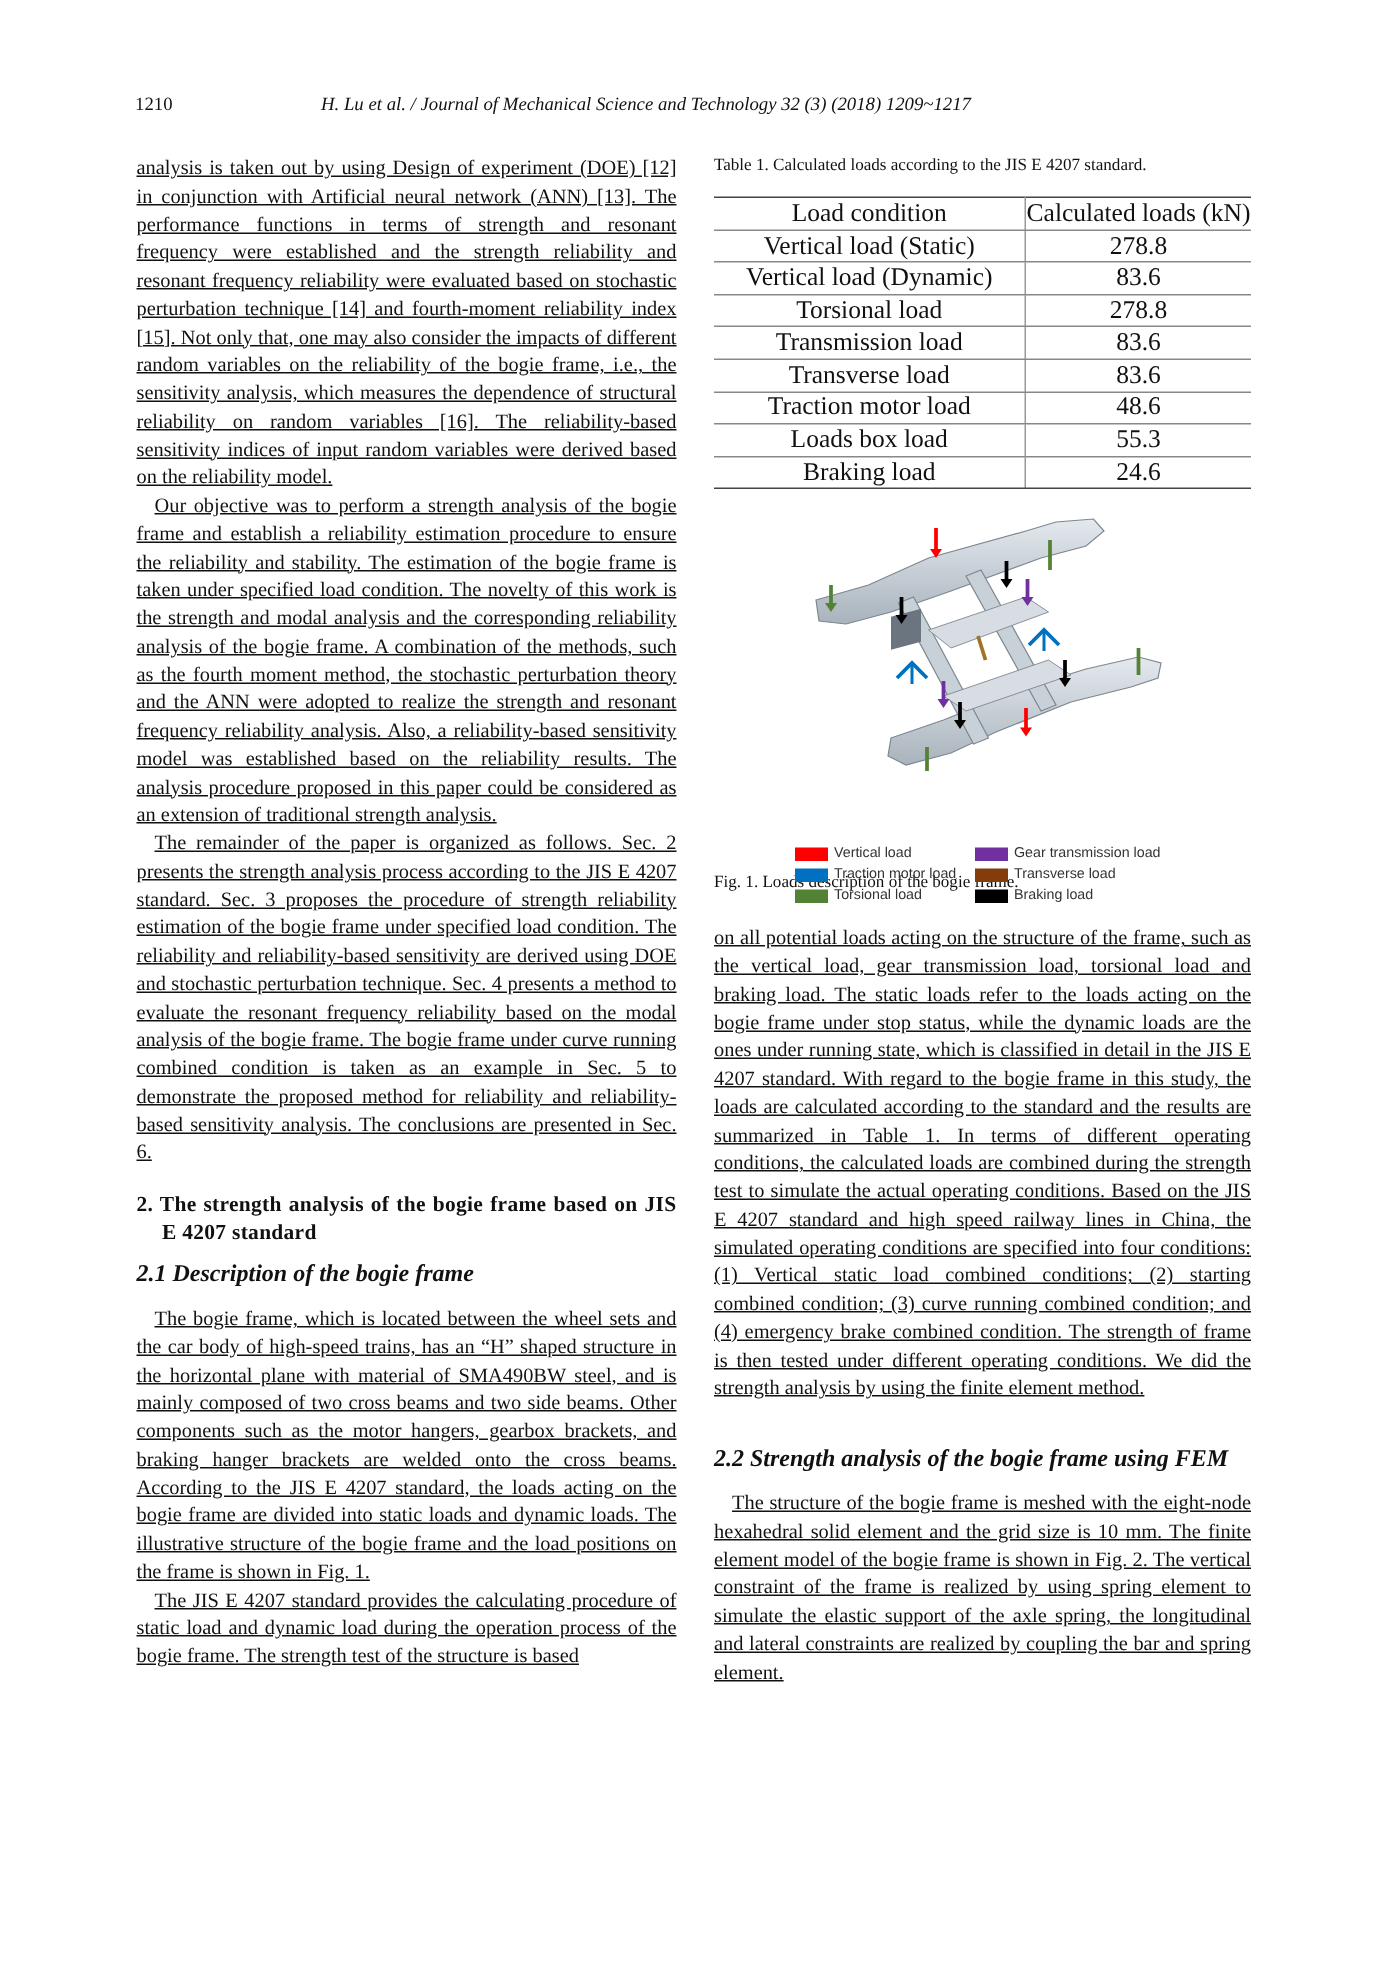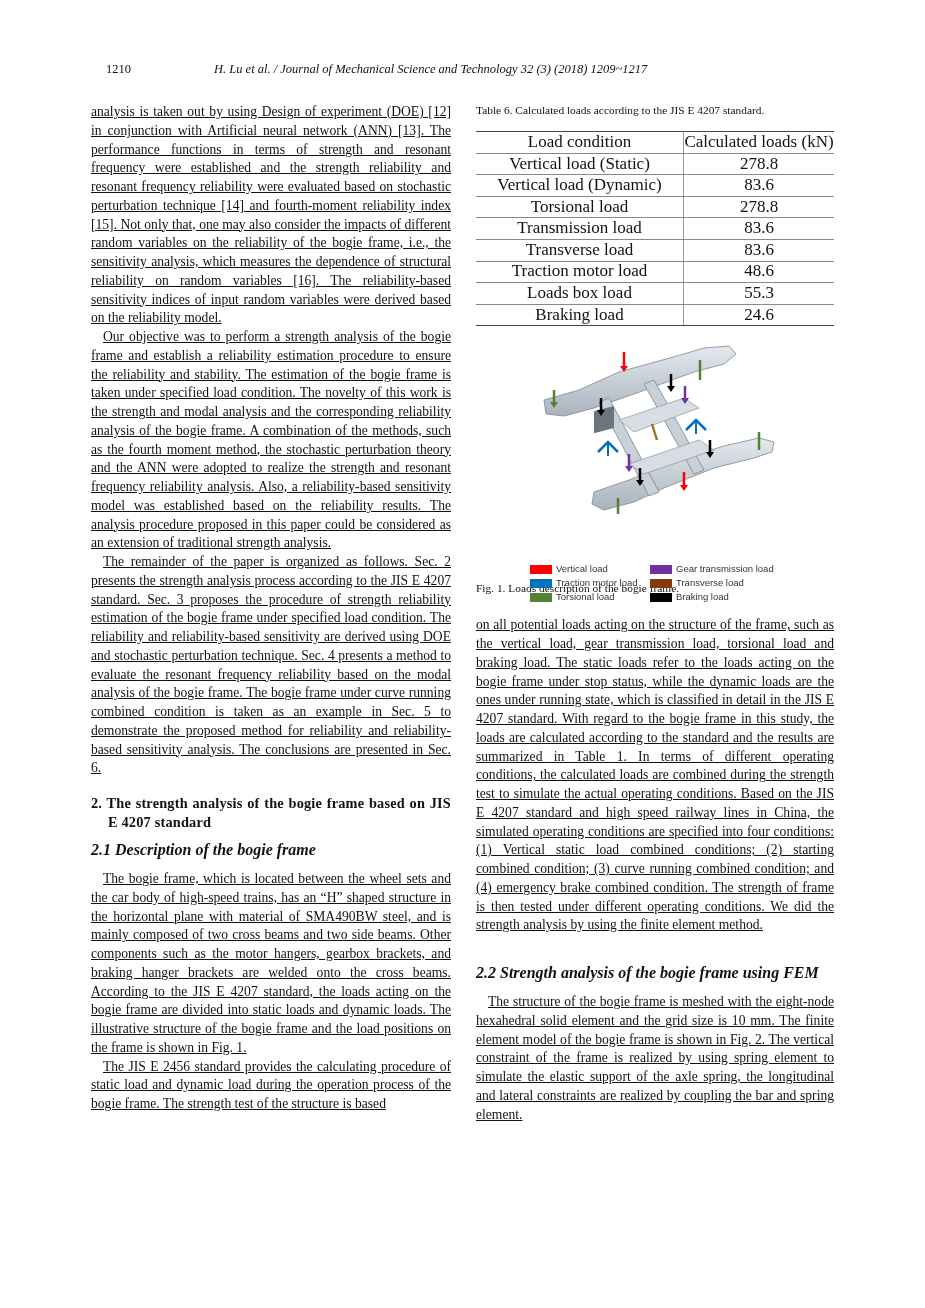--- a/index.html
+++ b/index.html
@@ -1,20 +1,20 @@
 <!DOCTYPE html>
 <html><head>
 <meta charset="utf-8">
 <style>
   html, body { margin: 0; padding: 0; background: #ffffff; }
   body { width: 925px; height: 1308px; position: relative; overflow: hidden;
          font-family: "Liberation Serif", serif; color: #111; }
   .runhead { position: absolute; top: 62px; left: 90px; width: 745px; height: 20px;
              font-size: 12.5px; }
-  .runhead .pno { position: absolute; left: 16px; top: 0; text-align: right; }
+  .runhead .pno { position: absolute; left: 0; top: 0; text-align: right; }
   .runhead .jr { position: absolute; left: 124px; top: 0; font-style: italic; }
 
   .col { position: absolute; top: 103px; width: 360px; font-size: 13.6px; line-height: 18.75px;
          text-align: justify; }
   .col.left { left: 91px; }
   .col.right { left: 476px; width: 358px; }
   .col p { margin: 0; text-indent: 12px; text-align: justify; text-decoration: underline; }
   .col p.noind { text-indent: 0; }
 
   h2.sec { font-size: 14.3px; font-weight: bold; margin: 0; line-height: 19px;
@@ -47,25 +47,25 @@
 <div class="col left">
   <p class="noind">analysis is taken out by using Design of experiment (DOE) [12] in conjunction with Artificial neural network (ANN) [13]. The performance functions in terms of strength and resonant frequency were established and the strength reliability and resonant frequency reliability were evaluated based on stochastic perturbation technique [14] and fourth-moment reliability index [15]. Not only that, one may also consider the impacts of different random variables on the reliability of the bogie frame, i.e., the sensitivity analysis, which measures the dependence of structural reliability on random variables [16]. The reliability-based sensitivity indices of input random variables were derived based on the reliability model.</p>
   <p>Our objective was to perform a strength analysis of the bogie frame and establish a reliability estimation procedure to ensure the reliability and stability. The estimation of the bogie frame is taken under specified load condition. The novelty of this work is the strength and modal analysis and the corresponding reliability analysis of the bogie frame. A combination of the methods, such as the fourth moment method, the stochastic perturbation theory and the ANN were adopted to realize the strength and resonant frequency reliability analysis. Also, a reliability-based sensitivity model was established based on the reliability results. The analysis procedure proposed in this paper could be considered as an extension of traditional strength analysis.</p>
   <p>The remainder of the paper is organized as follows. Sec. 2 presents the strength analysis process according to the JIS E 4207 standard. Sec. 3 proposes the procedure of strength reliability estimation of the bogie frame under specified load condition. The reliability and reliability-based sensitivity are derived using DOE and stochastic perturbation technique. Sec. 4 presents a method to evaluate the resonant frequency reliability based on the modal analysis of the bogie frame. The bogie frame under curve running combined condition is taken as an example in Sec. 5 to demonstrate the proposed method for reliability and reliability-based sensitivity analysis. The conclusions are presented in Sec. 6.</p>
   <div style="height:16px"></div>
   <h2 class="sec">2. The strength analysis of the bogie frame based on JIS E 4207 standard</h2>
   <div style="height:8px"></div>
   <h3 class="sub">2.1 Description of the bogie frame</h3>
   <div style="height:11px"></div>
   <p>The bogie frame, which is located between the wheel sets and the car body of high-speed trains, has an “H” shaped structure in the horizontal plane with material of SMA490BW steel, and is mainly composed of two cross beams and two side beams. Other components such as the motor hangers, gearbox brackets, and braking hanger brackets are welded onto the cross beams. According to the JIS E 4207 standard, the loads acting on the bogie frame are divided into static loads and dynamic loads. The illustrative structure of the bogie frame and the load positions on the frame is shown in Fig. 1.</p>
-  <p>The JIS E 2456 standard provides the calculating procedure of static load and dynamic load during the operation process of the bogie frame. The strength test of the structure is based</p>
+  <p>The JIS E 4207 standard provides the calculating procedure of static load and dynamic load during the operation process of the bogie frame. The strength test of the structure is based</p>
 </div>
 
 <div class="col right">
-  <div class="tcap">Table 6. Calculated loads according to the JIS E 4207 standard.</div>
+  <div class="tcap">Table 1. Calculated loads according to the JIS E 4207 standard.</div>
   <table class="loads">
     <tbody>
         <tr>
       <th class="c1">Load condition</th>
       <th>Calculated loads (kN)</th>
     </tr>
     <tr>
           <td class="c1">Vertical load (Static)</td>
           <td>278.8</td>
         </tr>

